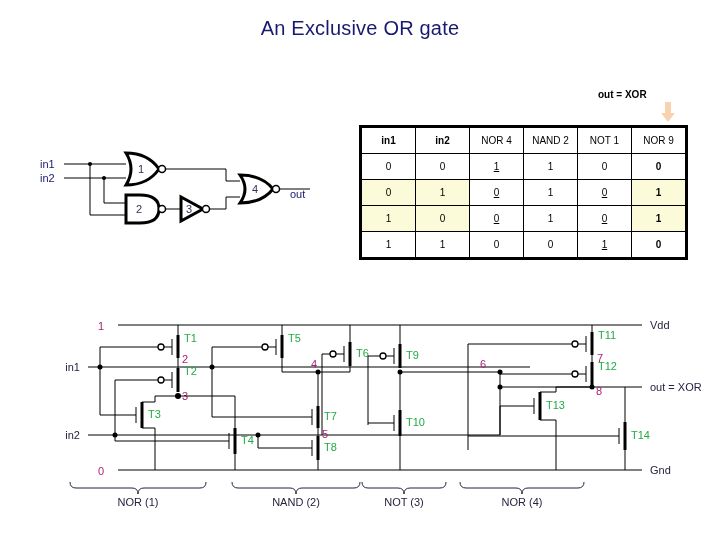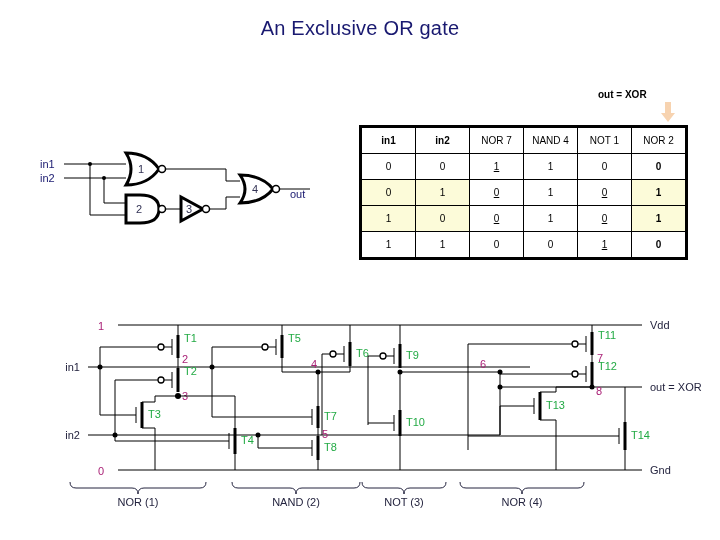--- a/index.html
+++ b/index.html
@@ -138,24 +138,24 @@
   <div id="xor-caption">out = XOR</div>
   <svg id="xor-arrow" viewBox="0 0 16 20">
     <polygon points="5,0 11,0 11,11 15,11 8,20 1,11 5,11" fill="#f7d3b0"></polygon>
   </svg>
 
   <table id="truth-table">
     <thead>
       <tr>
         <th class="bold-head">in1</th>
         <th class="bold-head">in2</th>
-        <th>NOR 7</th>
-        <th>NAND 4</th>
+        <th>NOR 4</th>
+        <th>NAND 2</th>
         <th>NOT 1</th>
-        <th>NOR 2</th>
+        <th>NOR 9</th>
       </tr>
     </thead>
     <tbody id="tt-body">
         <tr>
           <td>0</td>
           <td>0</td>
           <td><span class="u">1</span></td>
           <td>1</td>
           <td>0</td>
           <td class="bold">0</td>

